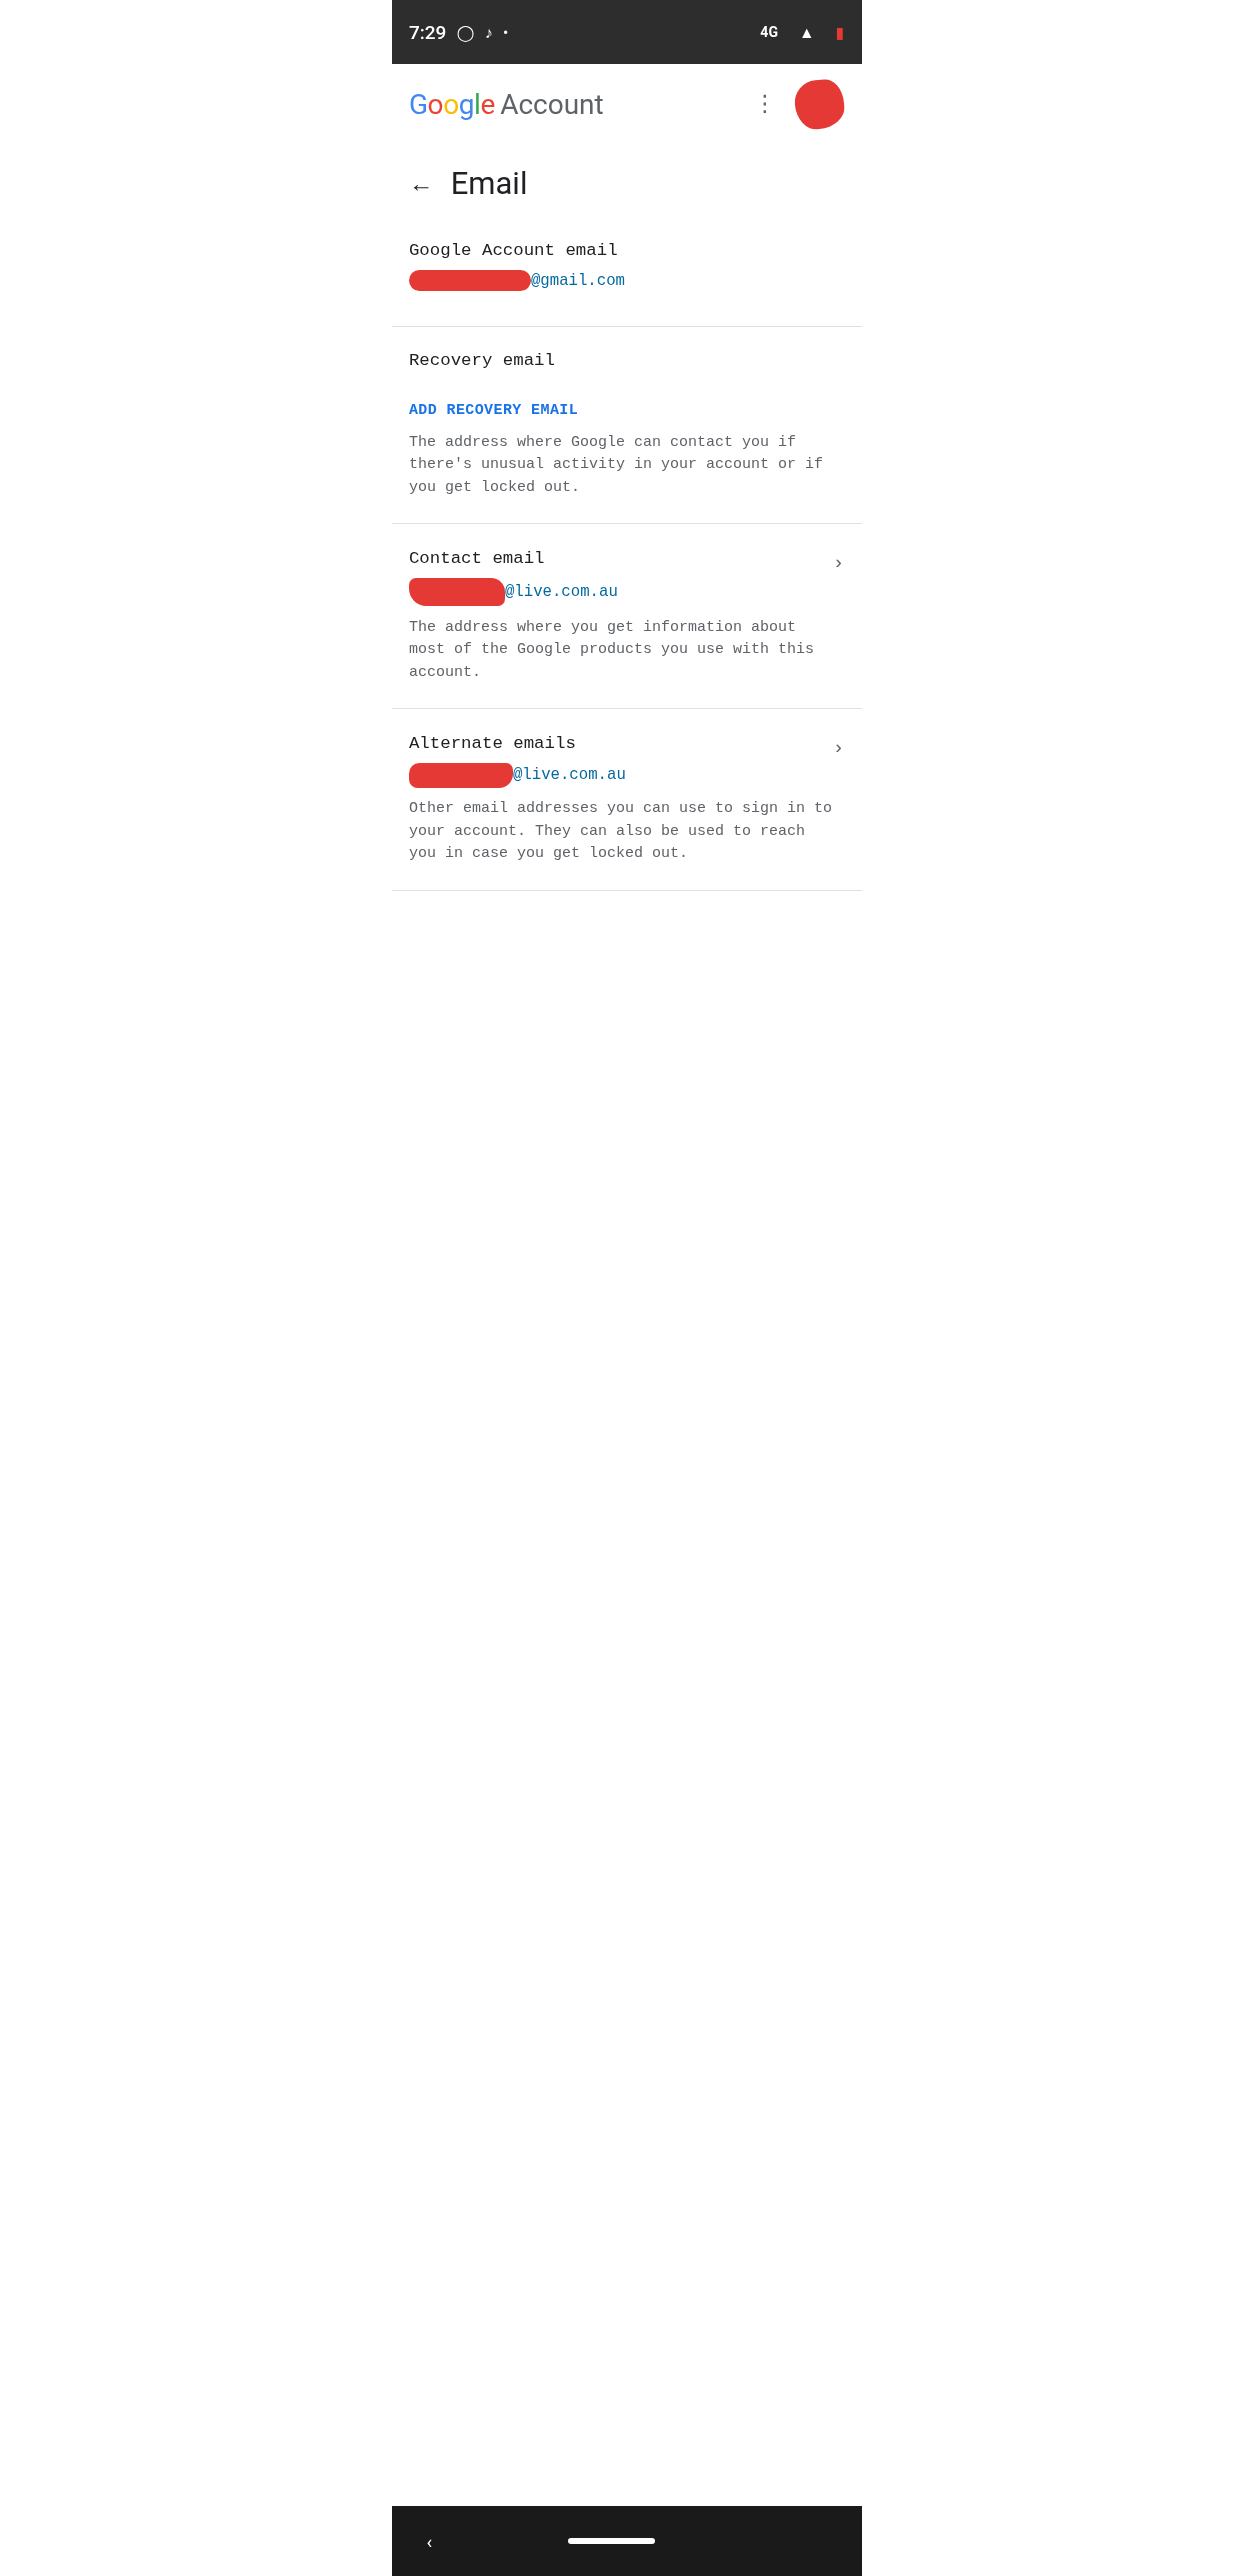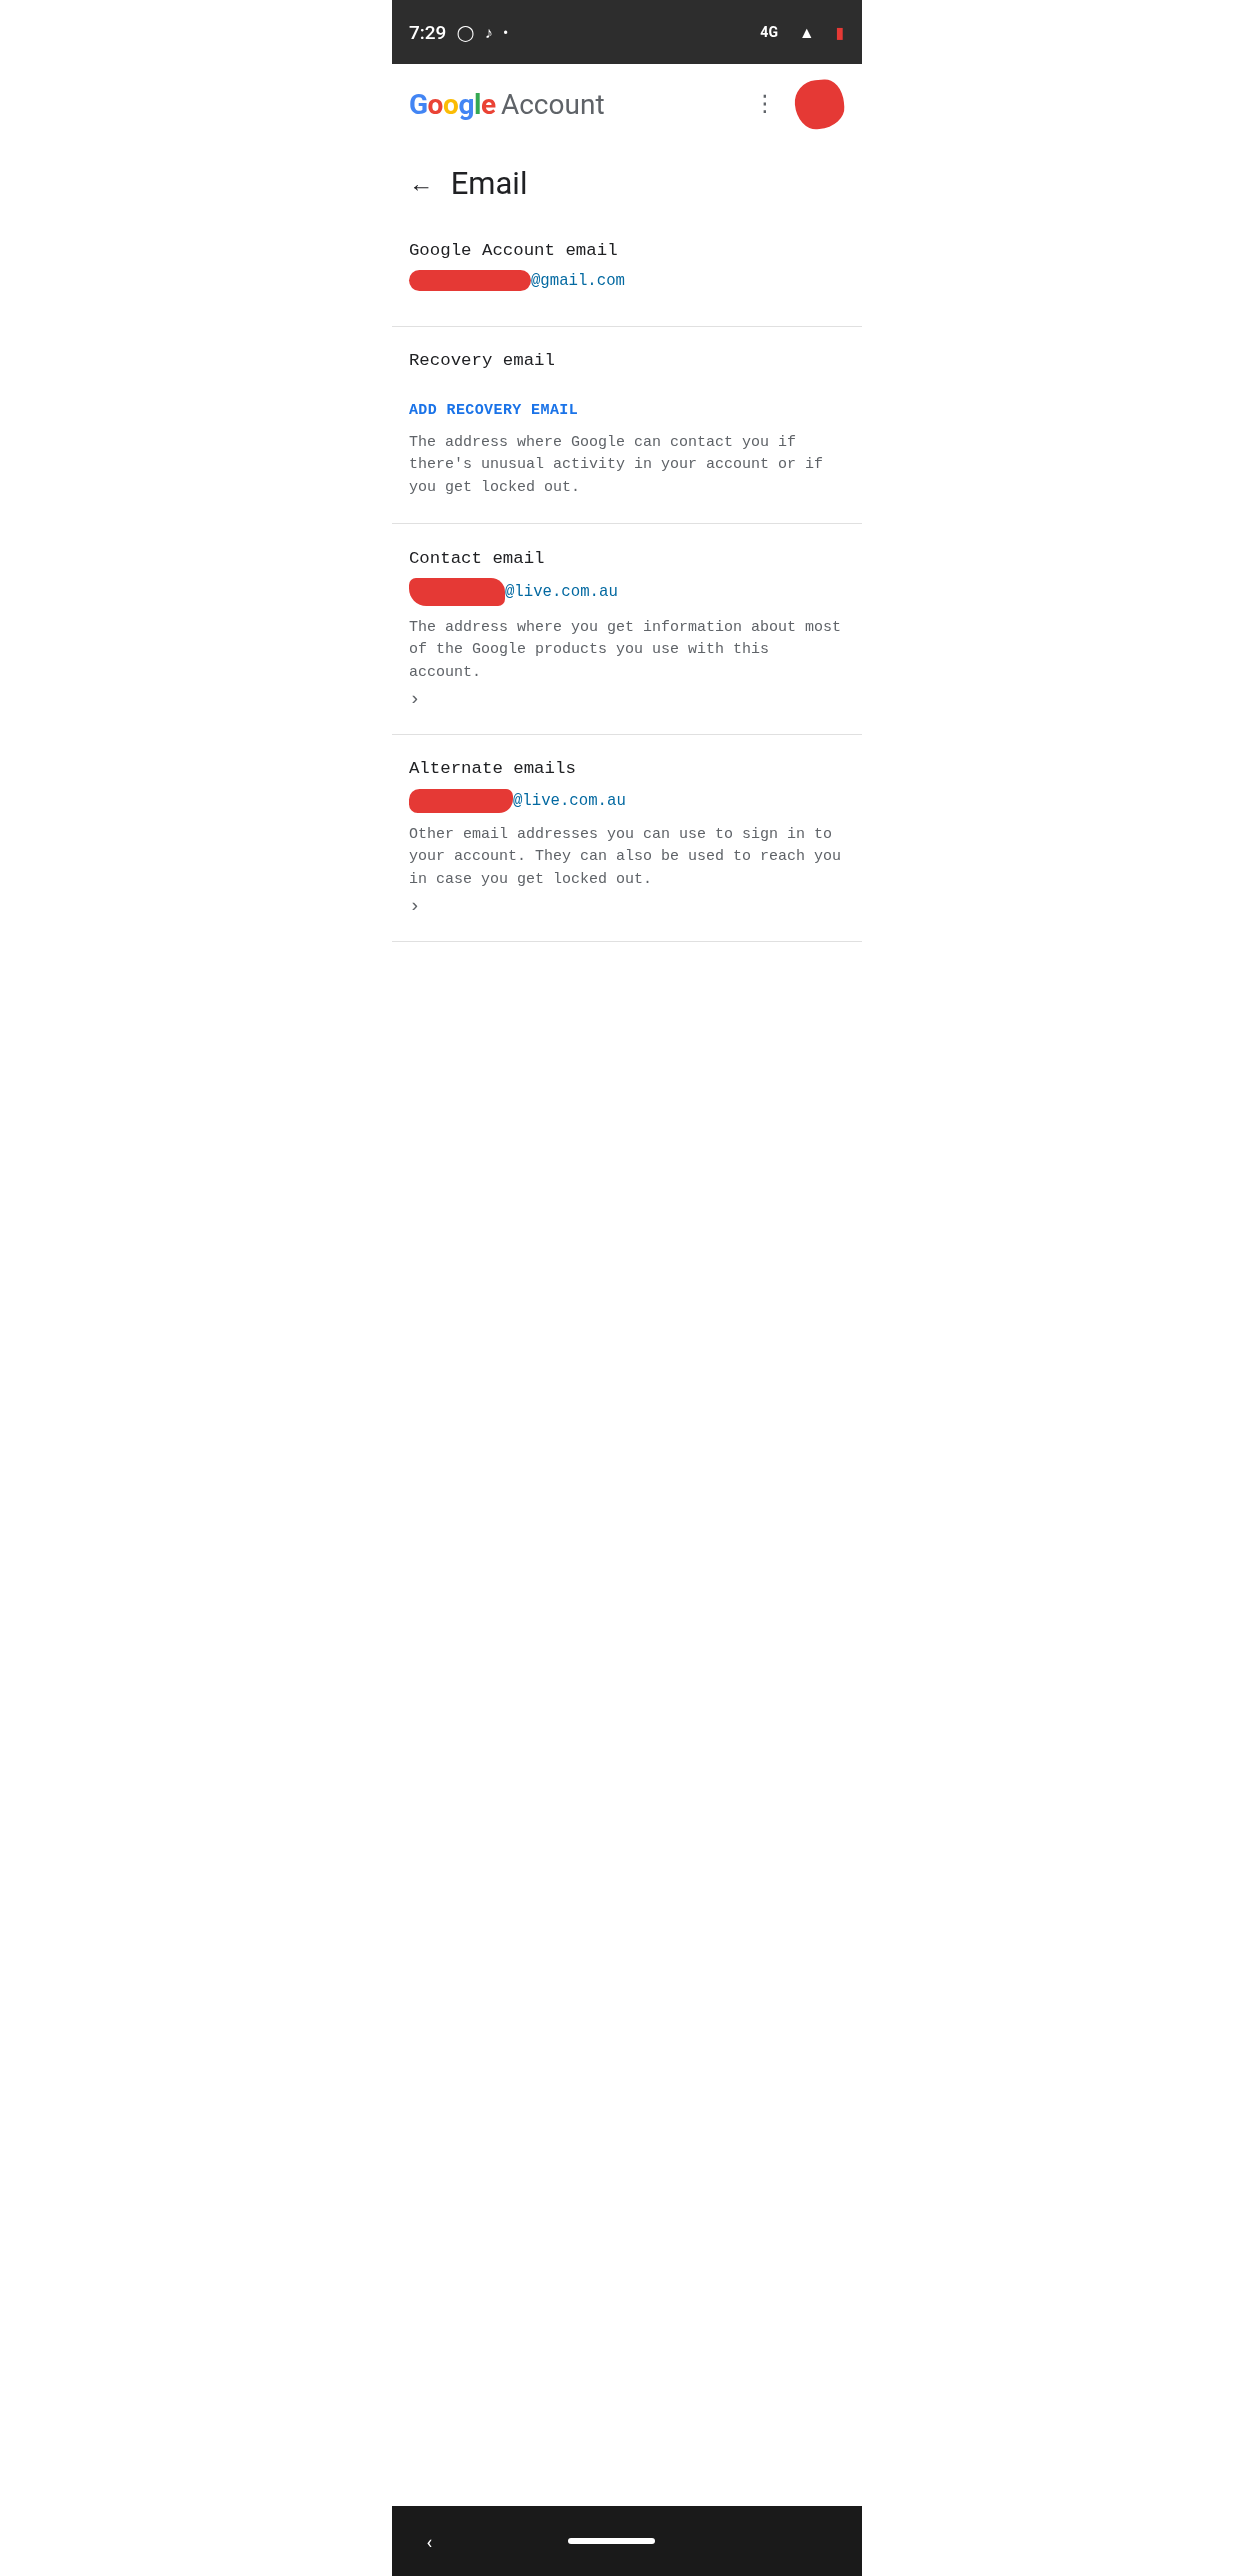--- a/index.html
+++ b/index.html
@@ -83,21 +83,21 @@
     }
 
     .google-logo {
       display: flex;
       align-items: center;
       gap: 0;
     }
 
     .google-text {
       font-size: 28px;
-      font-weight: 700;
+      font-weight: 400;
       letter-spacing: -0.4px;
     }
 
     .g-blue { color: #4285F4; }
     .g-red { color: #EA4335; }
     .g-yellow { color: #FBBC05; }
     .g-green { color: #34A853; }
 
     .account-text {
       font-size: 28px;
@@ -184,21 +184,20 @@
       font-size: 17.4px;
       font-weight: 500;
       color: #202124;
       margin-bottom: 10.4px;
     }
 
     .section-with-arrow {
       display: flex;
       align-items: flex-start;
       justify-content: space-between;
-      flex-direction: column;
     }
 
     .section-content {
       flex: 1;
     }
 
     .section-arrow {
       font-size: 19px;
       color: #5f6368;
       margin-top: 3.5px;

